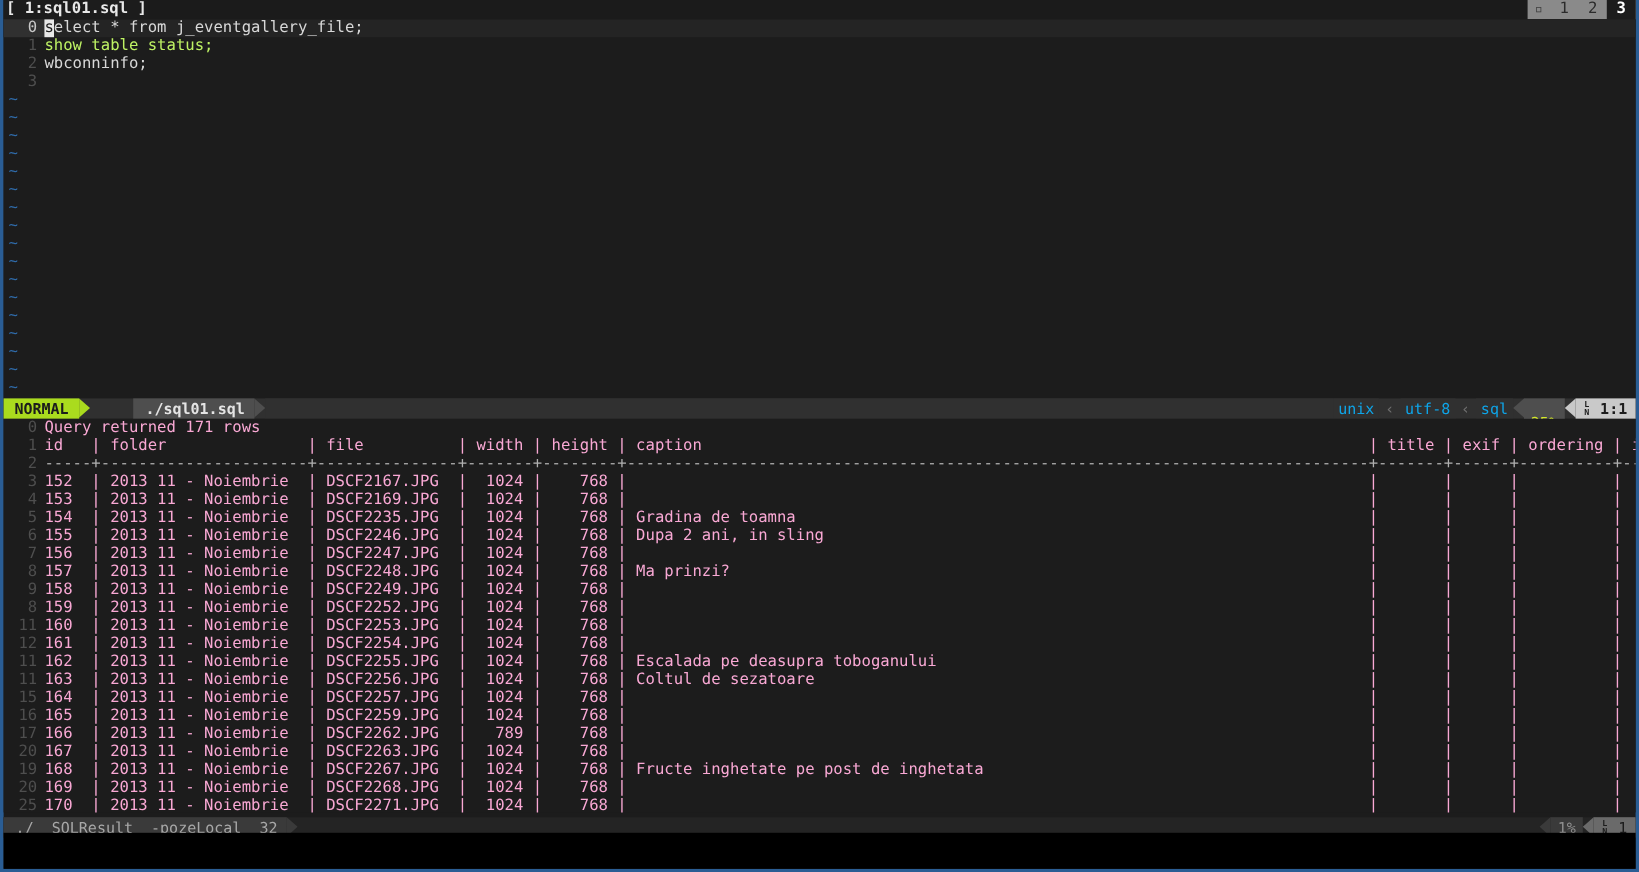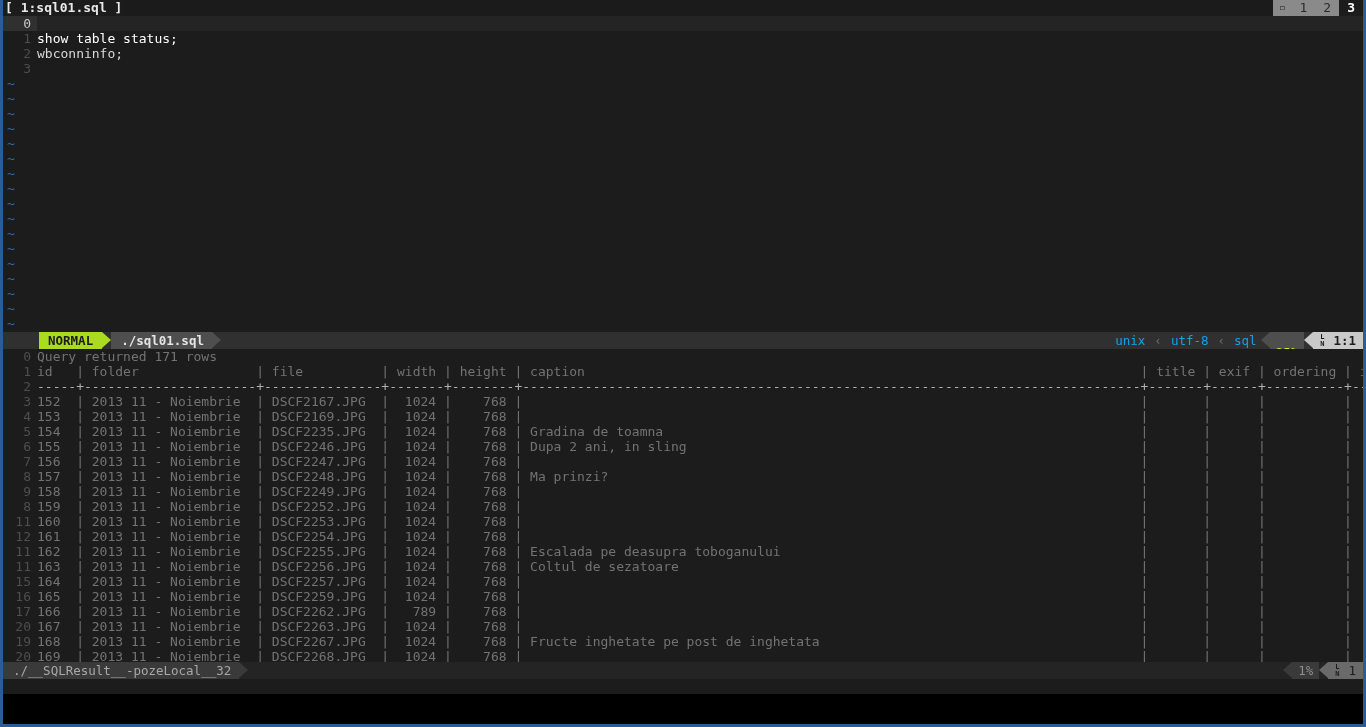--- a/index.html
+++ b/index.html
@@ -44,39 +44,39 @@
     overflow: hidden;
   }
   .eline { display: flex; white-space: pre; height: 15px; }
   .eline.cur { background: #242424; }
   .gutter {
     width: 34px; text-align: right; padding-right: 6px;
     color: #4e4e4e; flex: 0 0 34px;
   }
   .gutter.cur { color: #c8c8c8; background: #303030; }
   .etext { color: #d8d8d8; }
-  .kw { color: #ffffff; }
+  .kw { color: #bef264; }
   .cursor { background: #e8e8e8; color: #1c1c1c; }
   .tilde-block { padding-top: 0; }
   .tilde { color: #2f6aa8; padding-left: 4px; height: 15px; line-height: 15px;
            font-size: 13px; white-space: pre; }
 
   
   .statusline {
     position: absolute; left: 0; top: 332px; width: 1360px; height: 17px;
     background: #303030;
     display: flex; align-items: stretch;
     font-size: 12.5px; line-height: 17px; white-space: pre;
   }
-  .sl-mode { background: #aadb1e; color: #1c1c1c; font-weight: bold; padding: 0 9px; margin-left: 36px; }
+  .sl-mode { background: #aadb1e; color: #1c1c1c; font-weight: bold; padding: 0 9px; }
   .arrowR-mode {
     width: 0; height: 0; border-top: 8.5px solid transparent;
     border-bottom: 8.5px solid transparent; border-left: 9px solid #aadb1e;
   }
-  .sl-file { background: #4e4e4e; color: #e4e4e4; padding: 0 8px 0 10px; font-weight: bold; }
+  .sl-file { background: #4e4e4e; color: #e4e4e4; padding: 0 8px 0 10px; font-weight: bold; margin-left: 36px; }
   .arrowR-file {
     width: 0; height: 0; border-top: 8.5px solid transparent;
     border-bottom: 8.5px solid transparent; border-left: 9px solid #4e4e4e;
   }
   .sl-gap { flex: 1 1 auto; background: #303030; }
   .sl-info { background: #303030; color: #0ea5e9; padding: 0 4px; }
   .sep-l { color: #6e6e6e; padding: 0 5px; }
   .arrowL-pct {
     width: 0; height: 0; border-top: 8.5px solid transparent;
     border-bottom: 8.5px solid transparent; border-right: 9px solid #4e4e4e;
@@ -93,26 +93,26 @@
 
   
   .result {
     position: absolute; left: 0; top: 349px; width: 1360px; height: 328px;
     background: #1c1c1c;
     font-size: 13px; line-height: 15px;
     overflow: hidden;
   }
   .rline { display: flex; white-space: pre; height: 15px; }
   .rgutter { width: 34px; flex: 0 0 34px; text-align: right; padding-right: 6px; color: #4e4e4e; }
-  .rtext { color: #737373; }
+  .rtext { color: #f9a8d4; }
   .rtext.dim { color: #b0b0b0; }
 
   
   .statusline2 {
-    position: absolute; left: 0; top: 662px; width: 1360px; height: 17px;
+    position: absolute; left: 0; top: 681px; width: 1360px; height: 17px;
     background: #242424;
     display: flex; align-items: stretch;
     font-size: 12.5px; line-height: 17px; white-space: pre;
   }
   .sl2-file { background: #3a3a3a; color: #a8a8a8; padding: 0 8px 0 10px; }
   .arrowR-file2 {
     width: 0; height: 0; border-top: 8.5px solid transparent;
     border-bottom: 8.5px solid transparent; border-left: 9px solid #3a3a3a;
   }
   .sl2-gap { flex: 1 1 auto; }
@@ -146,21 +146,21 @@
     <span class="tab-right">
       <span class="tab-sq">▫</span>
       <span class="tab-num">1</span>
       <span class="tab-num">2</span>
       <span class="tab-num sel">3</span>
     </span>
   </div>
 
   <div class="editor">
     <div id="editor-lines">
-        <div class="eline cur"><span class="gutter cur">0</span></div>
+        <div class="eline cur"><span class="gutter cur">0</span><span class="etext"><span class="cursor">s</span>elect * from j_eventgallery_file;</span></div>
         <div class="eline"><span class="gutter">1</span><span class="etext kw">show table status;</span></div>
         <div class="eline"><span class="gutter">2</span><span class="etext">wbconninfo;</span></div>
         <div class="eline"><span class="gutter">3</span><span class="etext"></span></div>
       </div>
     <div id="tilde-list" class="tilde-block">
         <div class="tilde">~</div>
         <div class="tilde">~</div>
         <div class="tilde">~</div>
         <div class="tilde">~</div>
         <div class="tilde">~</div>

